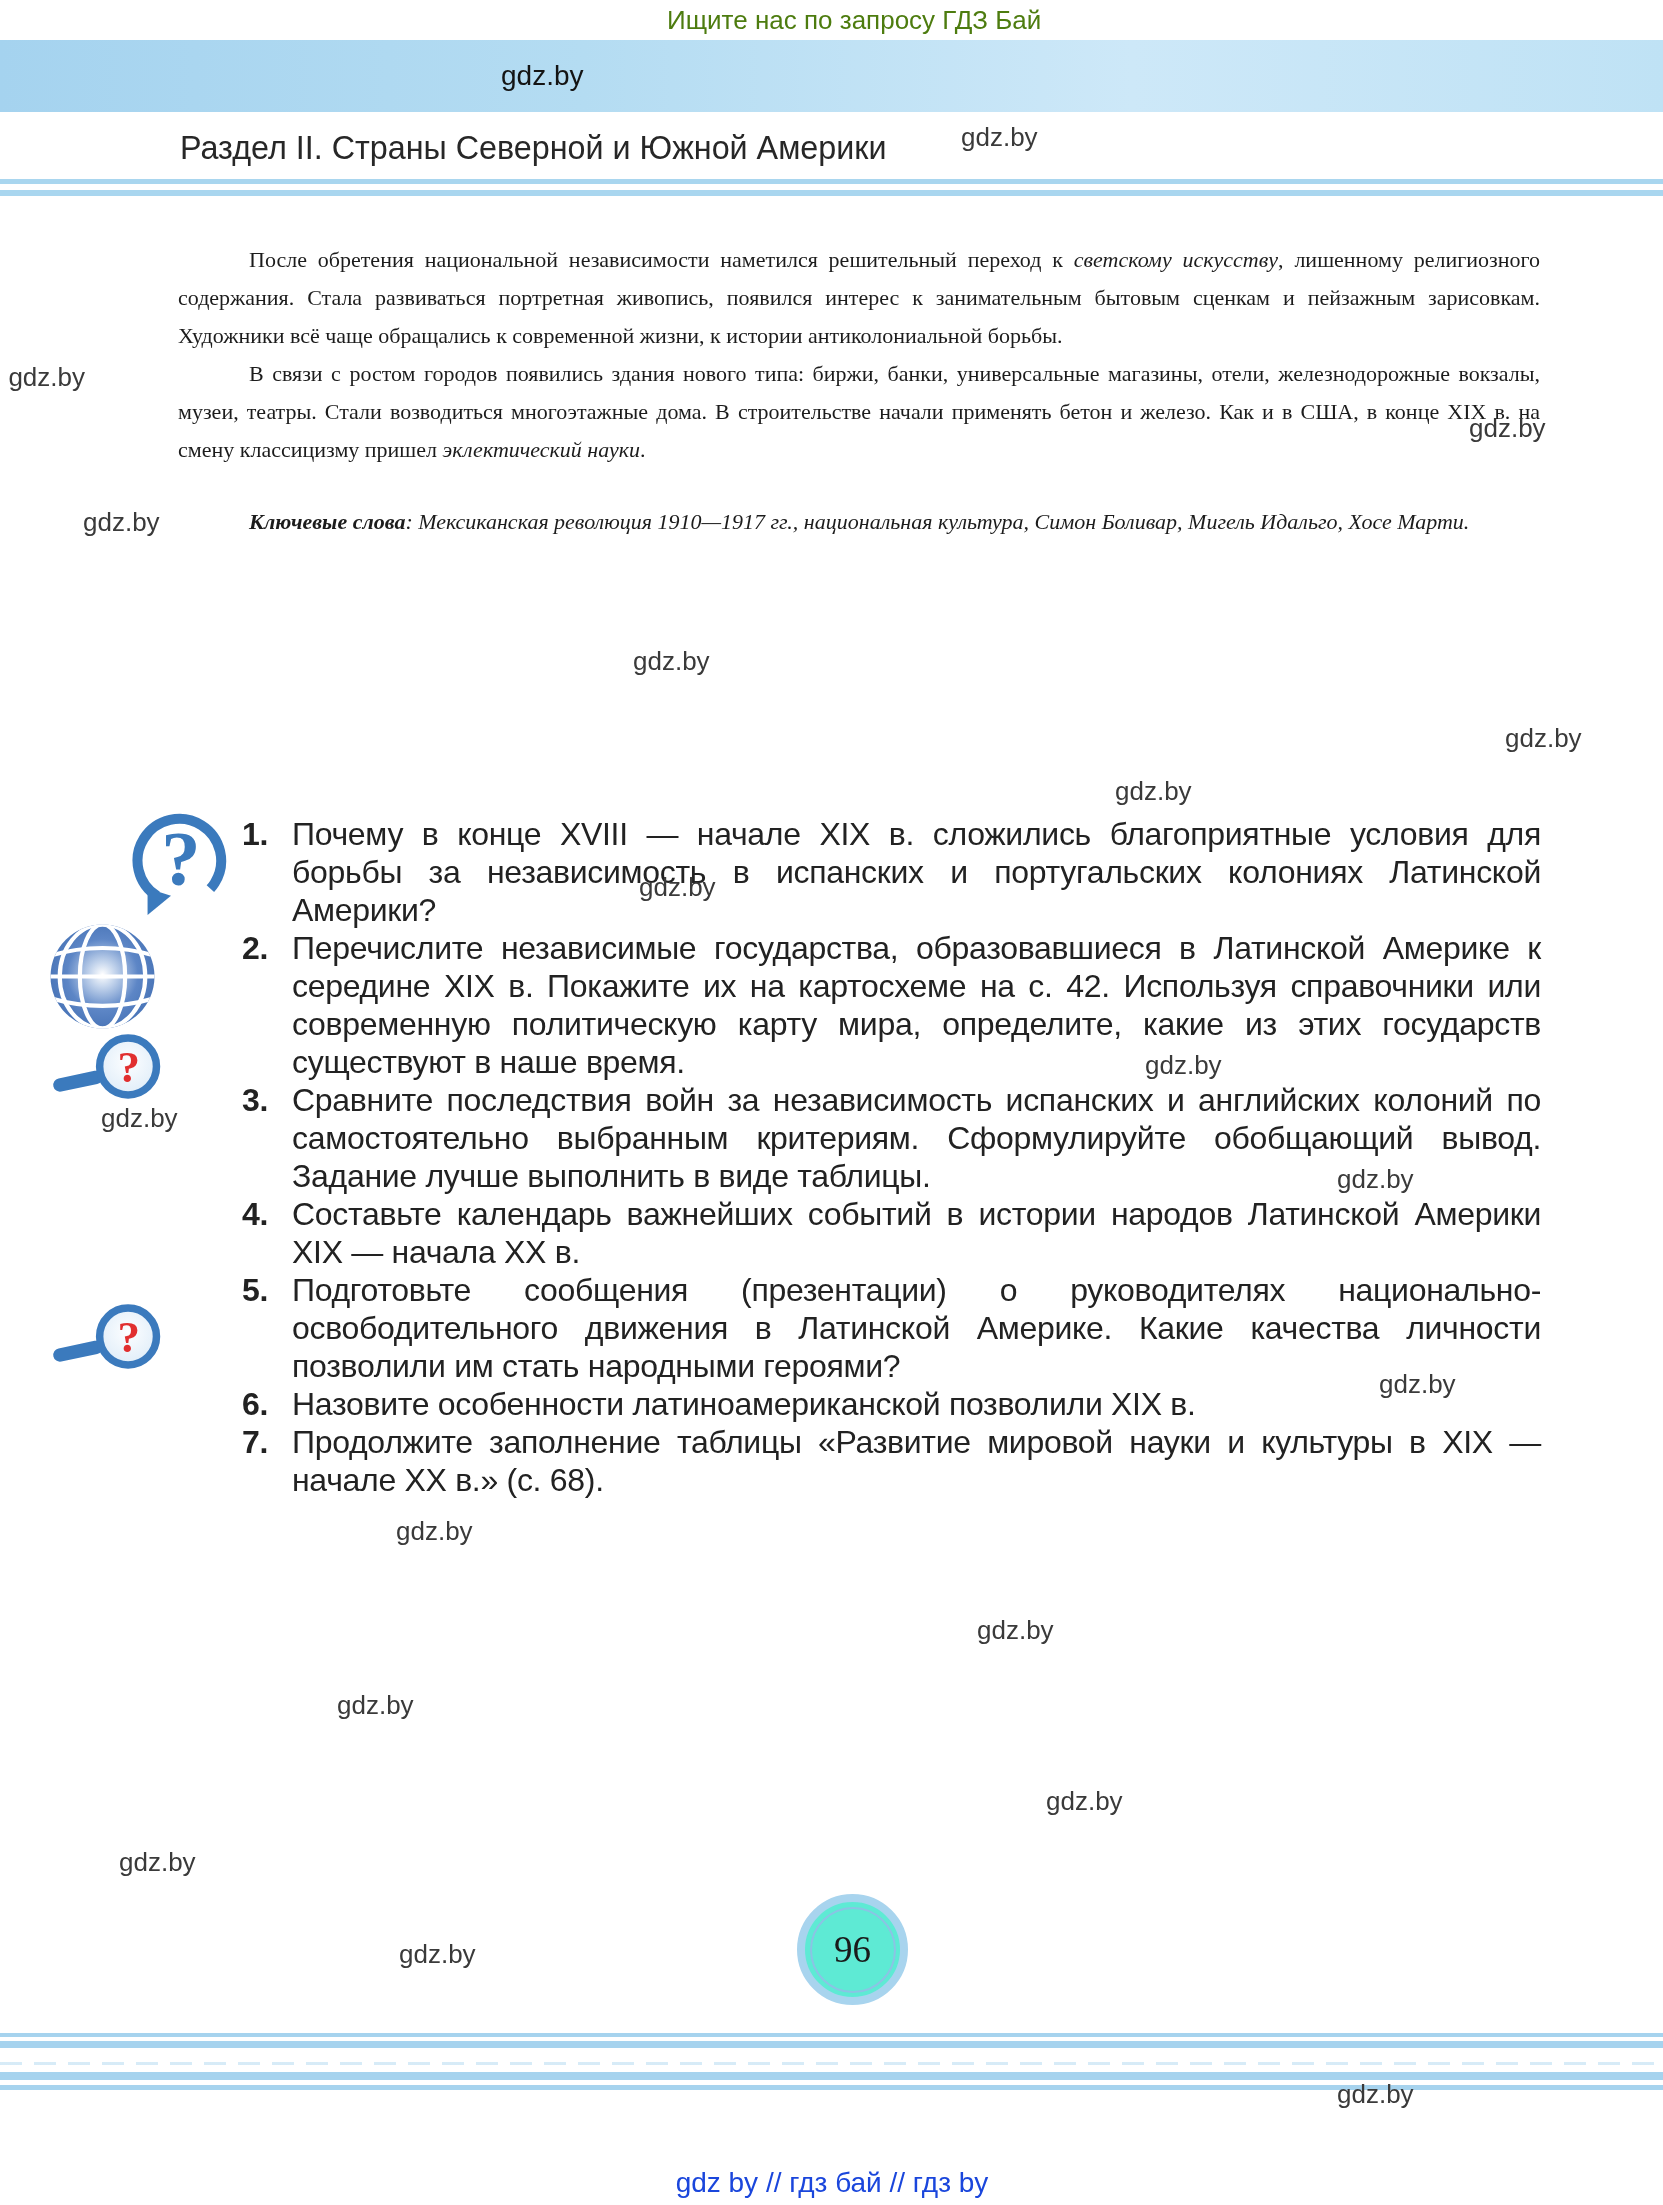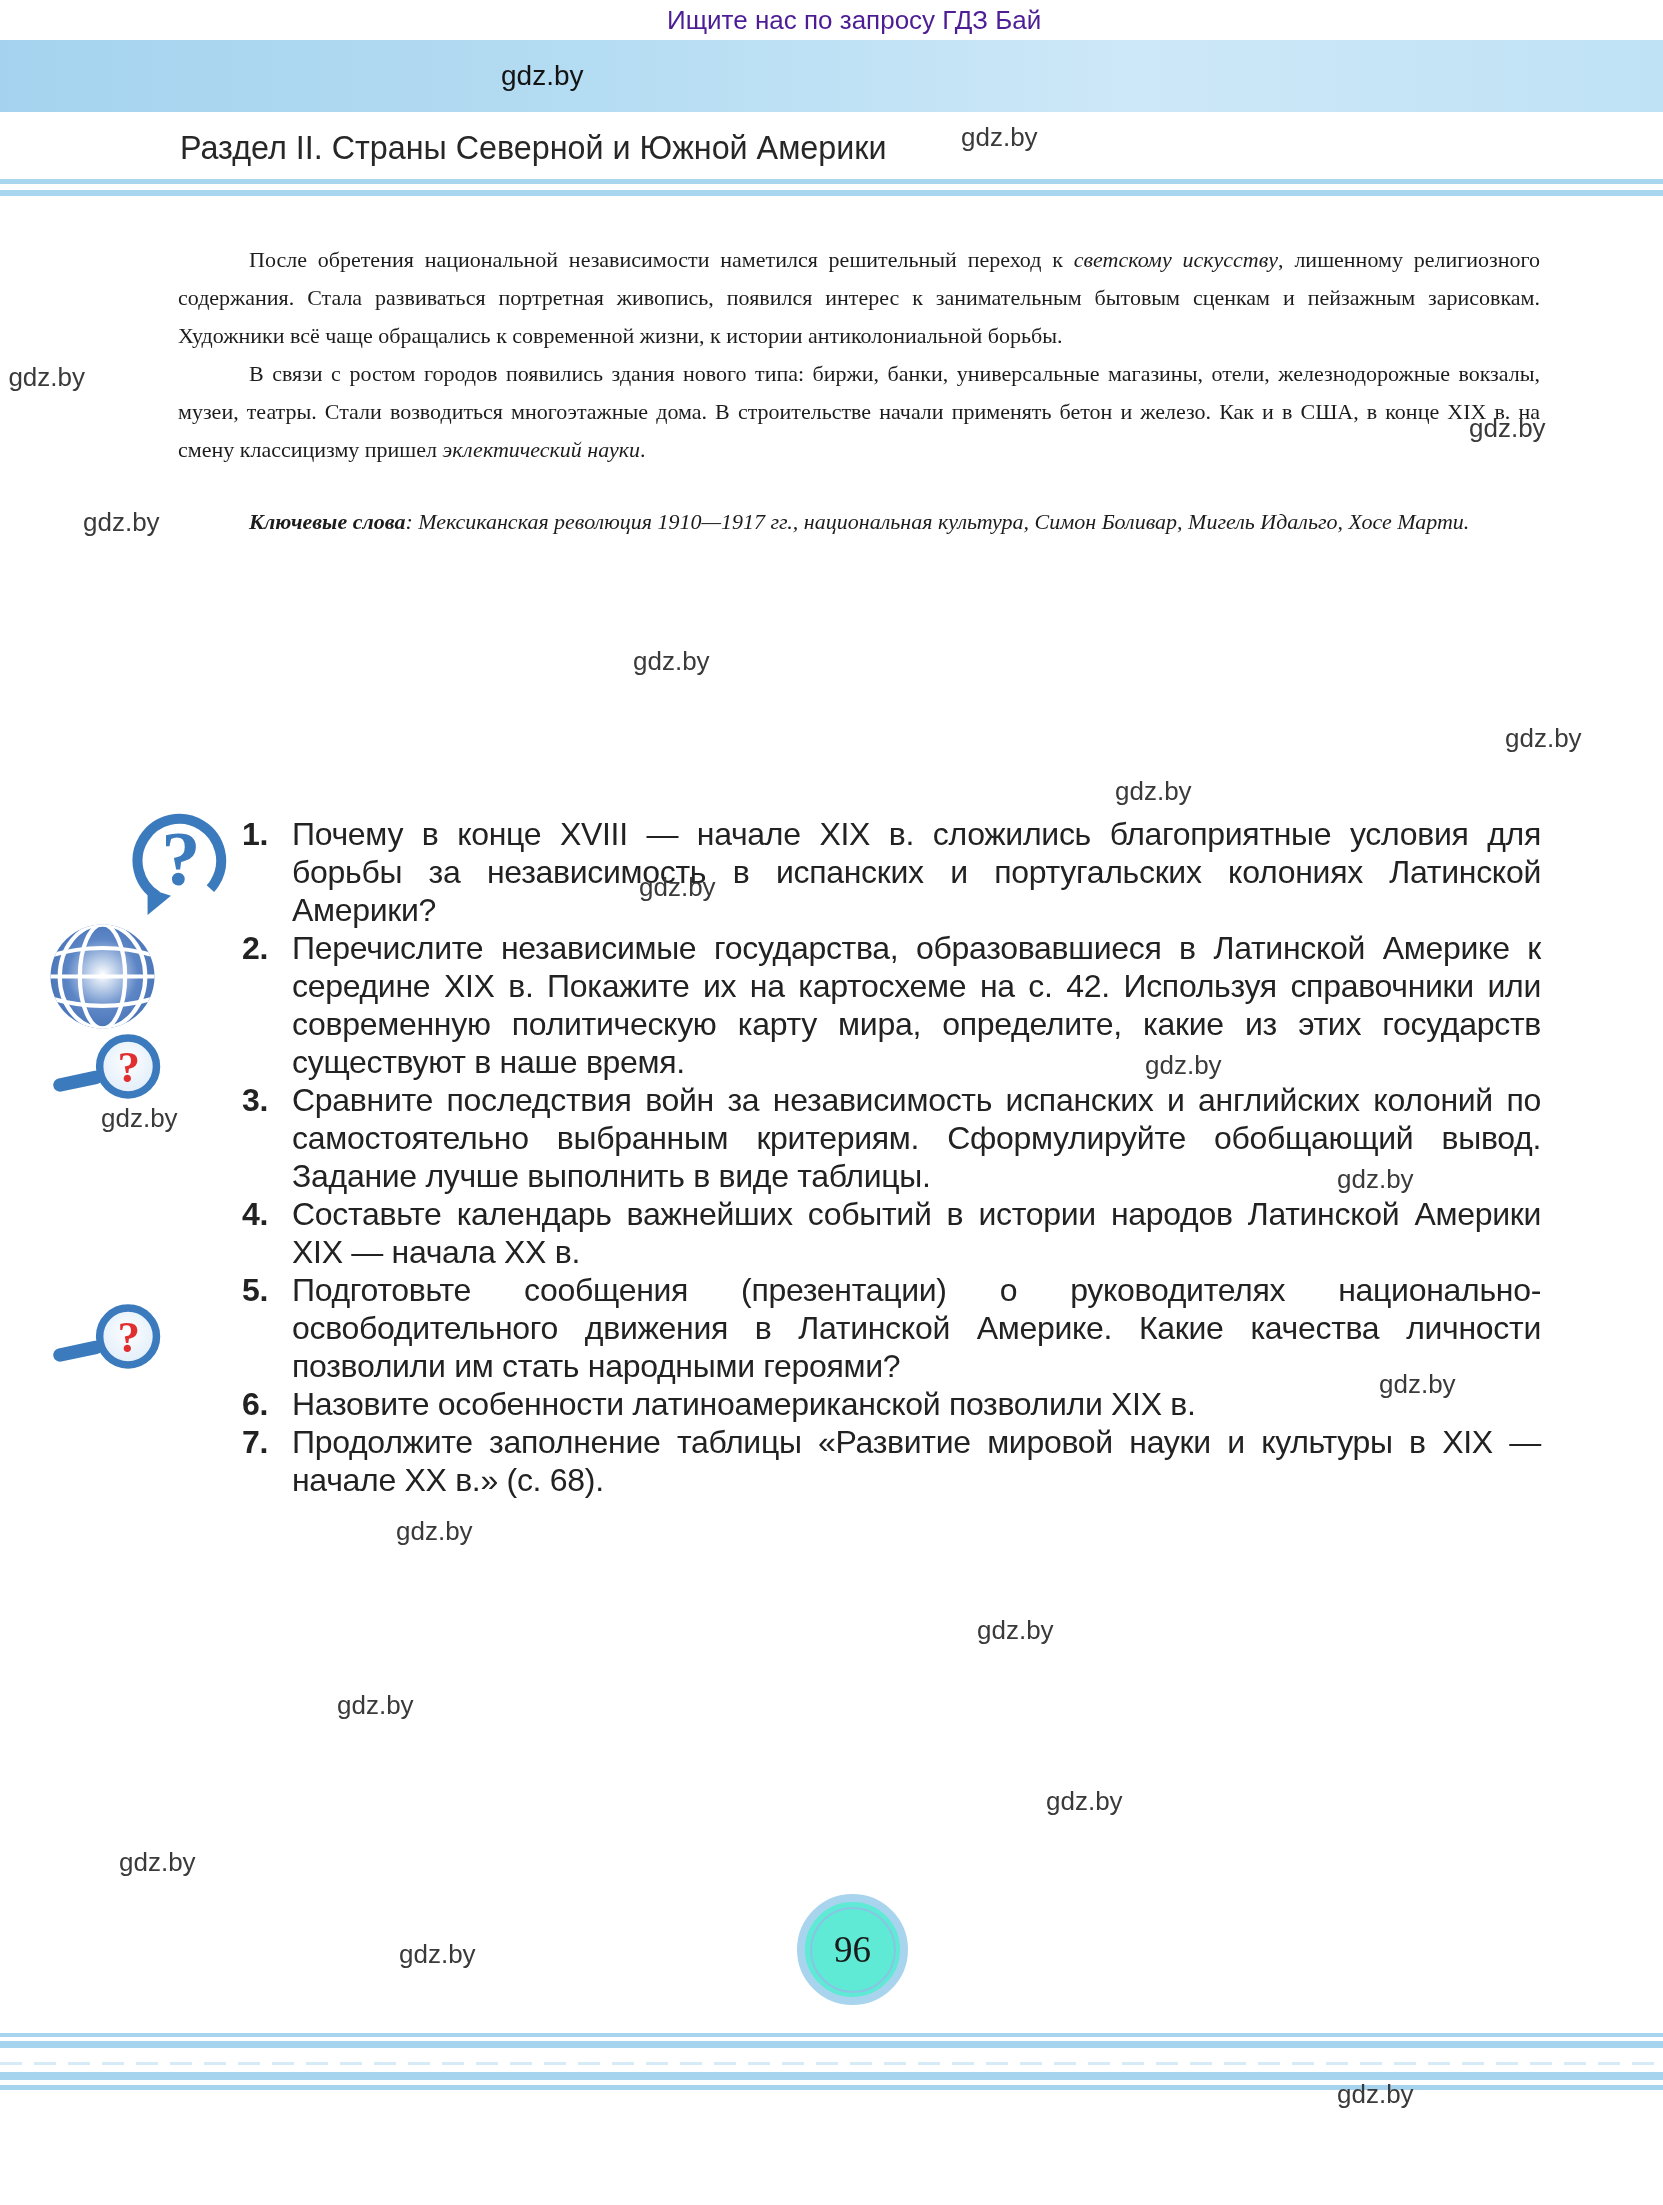--- a/index.html
+++ b/index.html
@@ -1,20 +1,20 @@
 <!DOCTYPE html>
 <html style="font-size:13.4px"><head>
 <meta charset="utf-8">
 <style>
   html,body{margin:0;padding:0;background:#e8e8e8;}
   .page{position:relative;width:1664px;height:2205px;background:#ffffff;overflow:hidden;
         font-family:"Liberation Serif",serif;color:#1c1c1c;}
 
   .promo-top{position:absolute;top:5px;left:667px;font:26px "Liberation Sans",sans-serif;
-             color:#4c1d95;white-space:nowrap;}
+             color:#4d7c0f;white-space:nowrap;}
 
   .top-bar{position:absolute;top:40px;left:0;width:1664px;height:72px;
            background:linear-gradient(90deg,#a5d3ef 0%,#b4dcf2 35%,#cde8f8 68%,#bfe2f5 100%);}
   .top-bar-wm{position:absolute;left:501px;top:20px;font:28px "Liberation Sans",sans-serif;color:#141414;}
 
   .section-header{position:absolute;left:180px;top:128px;font:34px "Liberation Sans",sans-serif;
                   color:#272727;transform:scaleX(.95);transform-origin:left top;white-space:nowrap;}
 
   .rule{position:absolute;left:0;width:1664px;background:#a9d6ef;}
   .rule-1{top:179px;height:5px;}
@@ -154,20 +154,21 @@
   <div class="stripe stripe-a2"></div>
   <div class="stripe stripe-dot"></div>
   <div class="stripe stripe-b1"></div>
   <div class="stripe stripe-b2"></div>
 
 
   <div class="medallion">
     <div class="medallion-inner">96</div>
   </div>
 
+  <div class="footer-links">gdz by  //  гдз бай  //  гдз by</div>
 
 <span class="watermark" style="left: 8.4px; top: 362px;">gdz.by</span>
     <span class="watermark" style="left: 1469px; top: 413px;">gdz.by</span>
     <span class="watermark" style="left: 83px; top: 507px;">gdz.by</span>
     <span class="watermark" style="left: 633px; top: 646px;">gdz.by</span>
     <span class="watermark" style="left: 1505px; top: 723px;">gdz.by</span>
     <span class="watermark" style="left: 1115px; top: 776px;">gdz.by</span>
     <span class="watermark" style="left: 639px; top: 872px;">gdz.by</span>
     <span class="watermark" style="left: 1145px; top: 1050px;">gdz.by</span>
     <span class="watermark" style="left: 101px; top: 1103px;">gdz.by</span>

